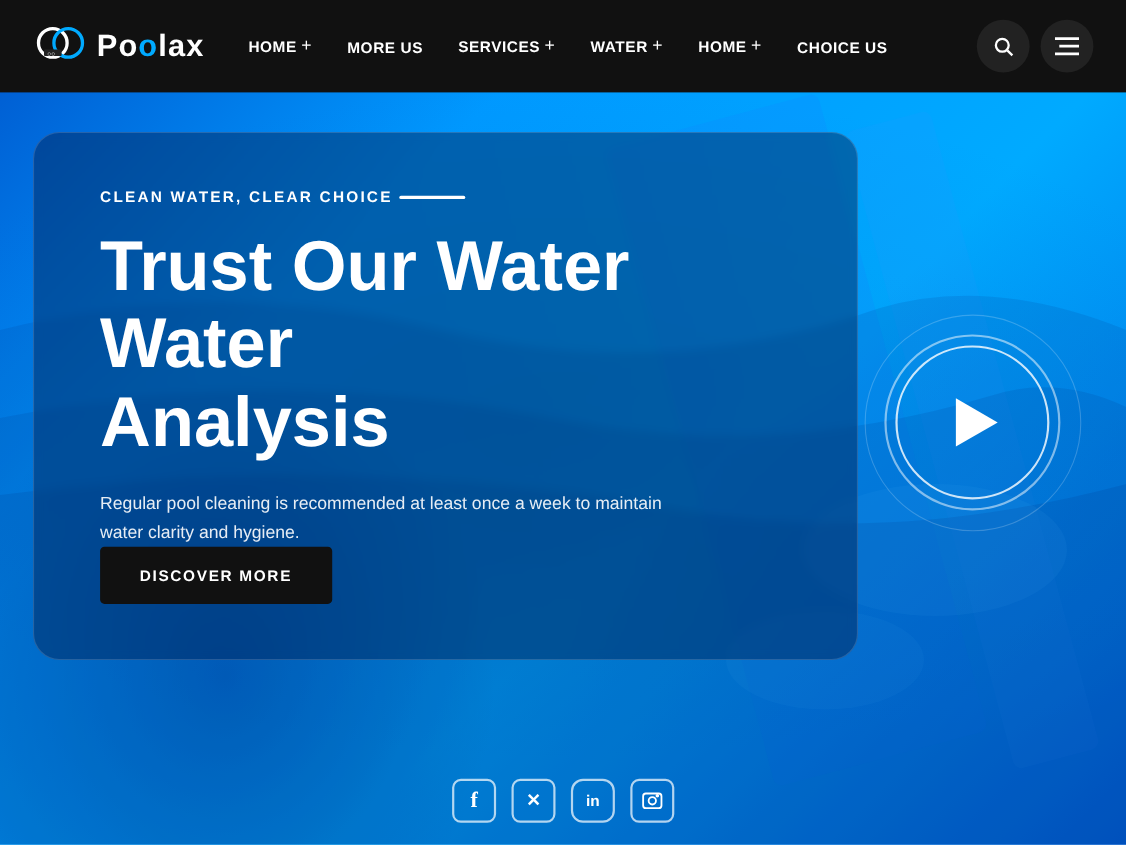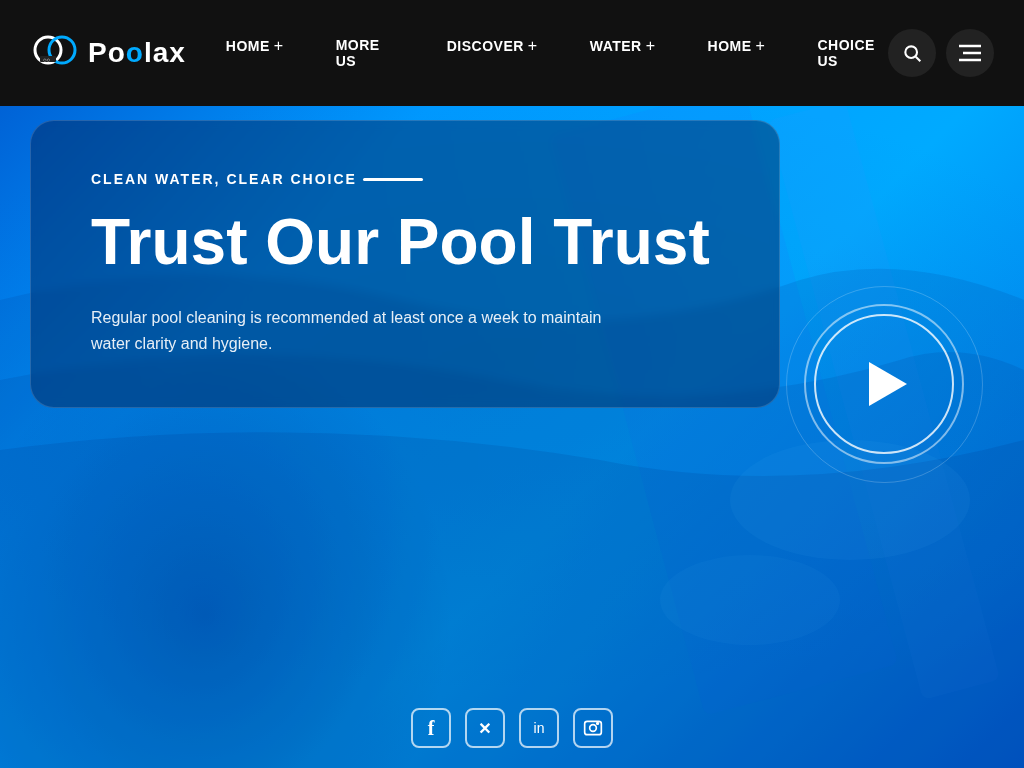--- a/index.html
+++ b/index.html
@@ -2,21 +2,21 @@
 <html><head>
   <meta charset="utf-8">
   <style>
     * { margin: 0; padding: 0; box-sizing: border-box; }
     body { width: 1024px; height: 768px; overflow: hidden; font-family: 'Arial', sans-serif; }
 
     
     .navbar {
       position: absolute;
       top: 0; left: 0; right: 0;
-      height: 106px;
+      height: 84px;
       background: #111;
       display: flex;
       align-items: center;
       padding: 0 30px;
       z-index: 100;
     }
     .logo {
       display: flex;
       align-items: center;
       margin-right: 40px;
@@ -31,22 +31,22 @@
       color: white;
       font-size: 28px;
       font-weight: 700;
       letter-spacing: 1px;
     }
     .logo-text span {
       color: #00aaff;
     }
     .nav-links {
       display: flex;
-      align-items: flex-start;
-      gap: 52px;
+      align-items: flex-end;
+      gap: 32px;
       flex: 1;
     }
     .nav-item {
       color: white;
       text-decoration: none;
       font-size: 14px;
       font-weight: 600;
       letter-spacing: 0.5px;
       cursor: pointer;
       display: flex;
@@ -269,37 +269,39 @@
     <ellipse cx="850" cy="400" rx="120" ry="60" fill="rgba(100,200,255,0.06)"></ellipse>
     <ellipse cx="750" cy="500" rx="90" ry="45" fill="rgba(100,200,255,0.05)"></ellipse>
   </svg>
 
   <div class="hero-card">
     <div class="tagline-row">
       <span class="tagline">CLEAN WATER, CLEAR CHOICE</span>
       <div class="tagline-line"></div>
     </div>
     <h1 class="hero-title">
-      <span>Trust Our Pool Trust</span><br>
+      <span>Trust Our Water Water</span><br>
+      <span>Analysis</span>
     </h1>
     <p class="hero-desc">Regular pool cleaning is recommended at least once a week to maintain water clarity and hygiene.</p>
+    <button class="discover-btn">DISCOVER MORE</button>
   </div>
 
   <div class="play-btn-container">
     <div class="play-outer-ring">
       <div class="play-inner">
         <div class="play-triangle"></div>
       </div>
     </div>
   </div>
 
   <div class="social-bar">
     <div class="social-icon" style="font-family: serif; font-size:20px; font-weight:900;">f</div>
     <div class="social-icon" style="font-size:16px; font-weight:900;">✕</div>
-    <div class="social-icon" style="font-size:14px; font-weight:400;">in</div>
+    <div class="social-icon" style="font-size:14px; font-weight:700;border-radius:11px;">in</div>
     <div class="social-icon" style="font-size:16px;">
 
       <svg width="20" height="20" viewBox="0 0 24 24" fill="none" stroke="white" stroke-width="2">
         <rect x="2" y="4" width="20" height="16" rx="3"></rect>
         <circle cx="12" cy="12" r="4"></circle>
         <circle cx="17.5" cy="6.5" r="1" fill="white"></circle>
       </svg>
     </div>
   </div>
 </div>
@@ -322,21 +324,21 @@
 
   <div class="nav-links">
     <a class="nav-item">
       <span>HOME</span>
       <span class="plus">+</span>
     </a>
     <a class="nav-item">
       <span>MORE US</span>
     </a>
     <a class="nav-item">
-      <span>DISCOVER</span>
+      <span>SERVICES</span>
       <span class="plus">+</span>
     </a>
     <a class="nav-item">
       <span>WATER</span>
       <span class="plus">+</span>
     </a>
     <a class="nav-item">
       <span>HOME</span>
       <span class="plus">+</span>
     </a>

